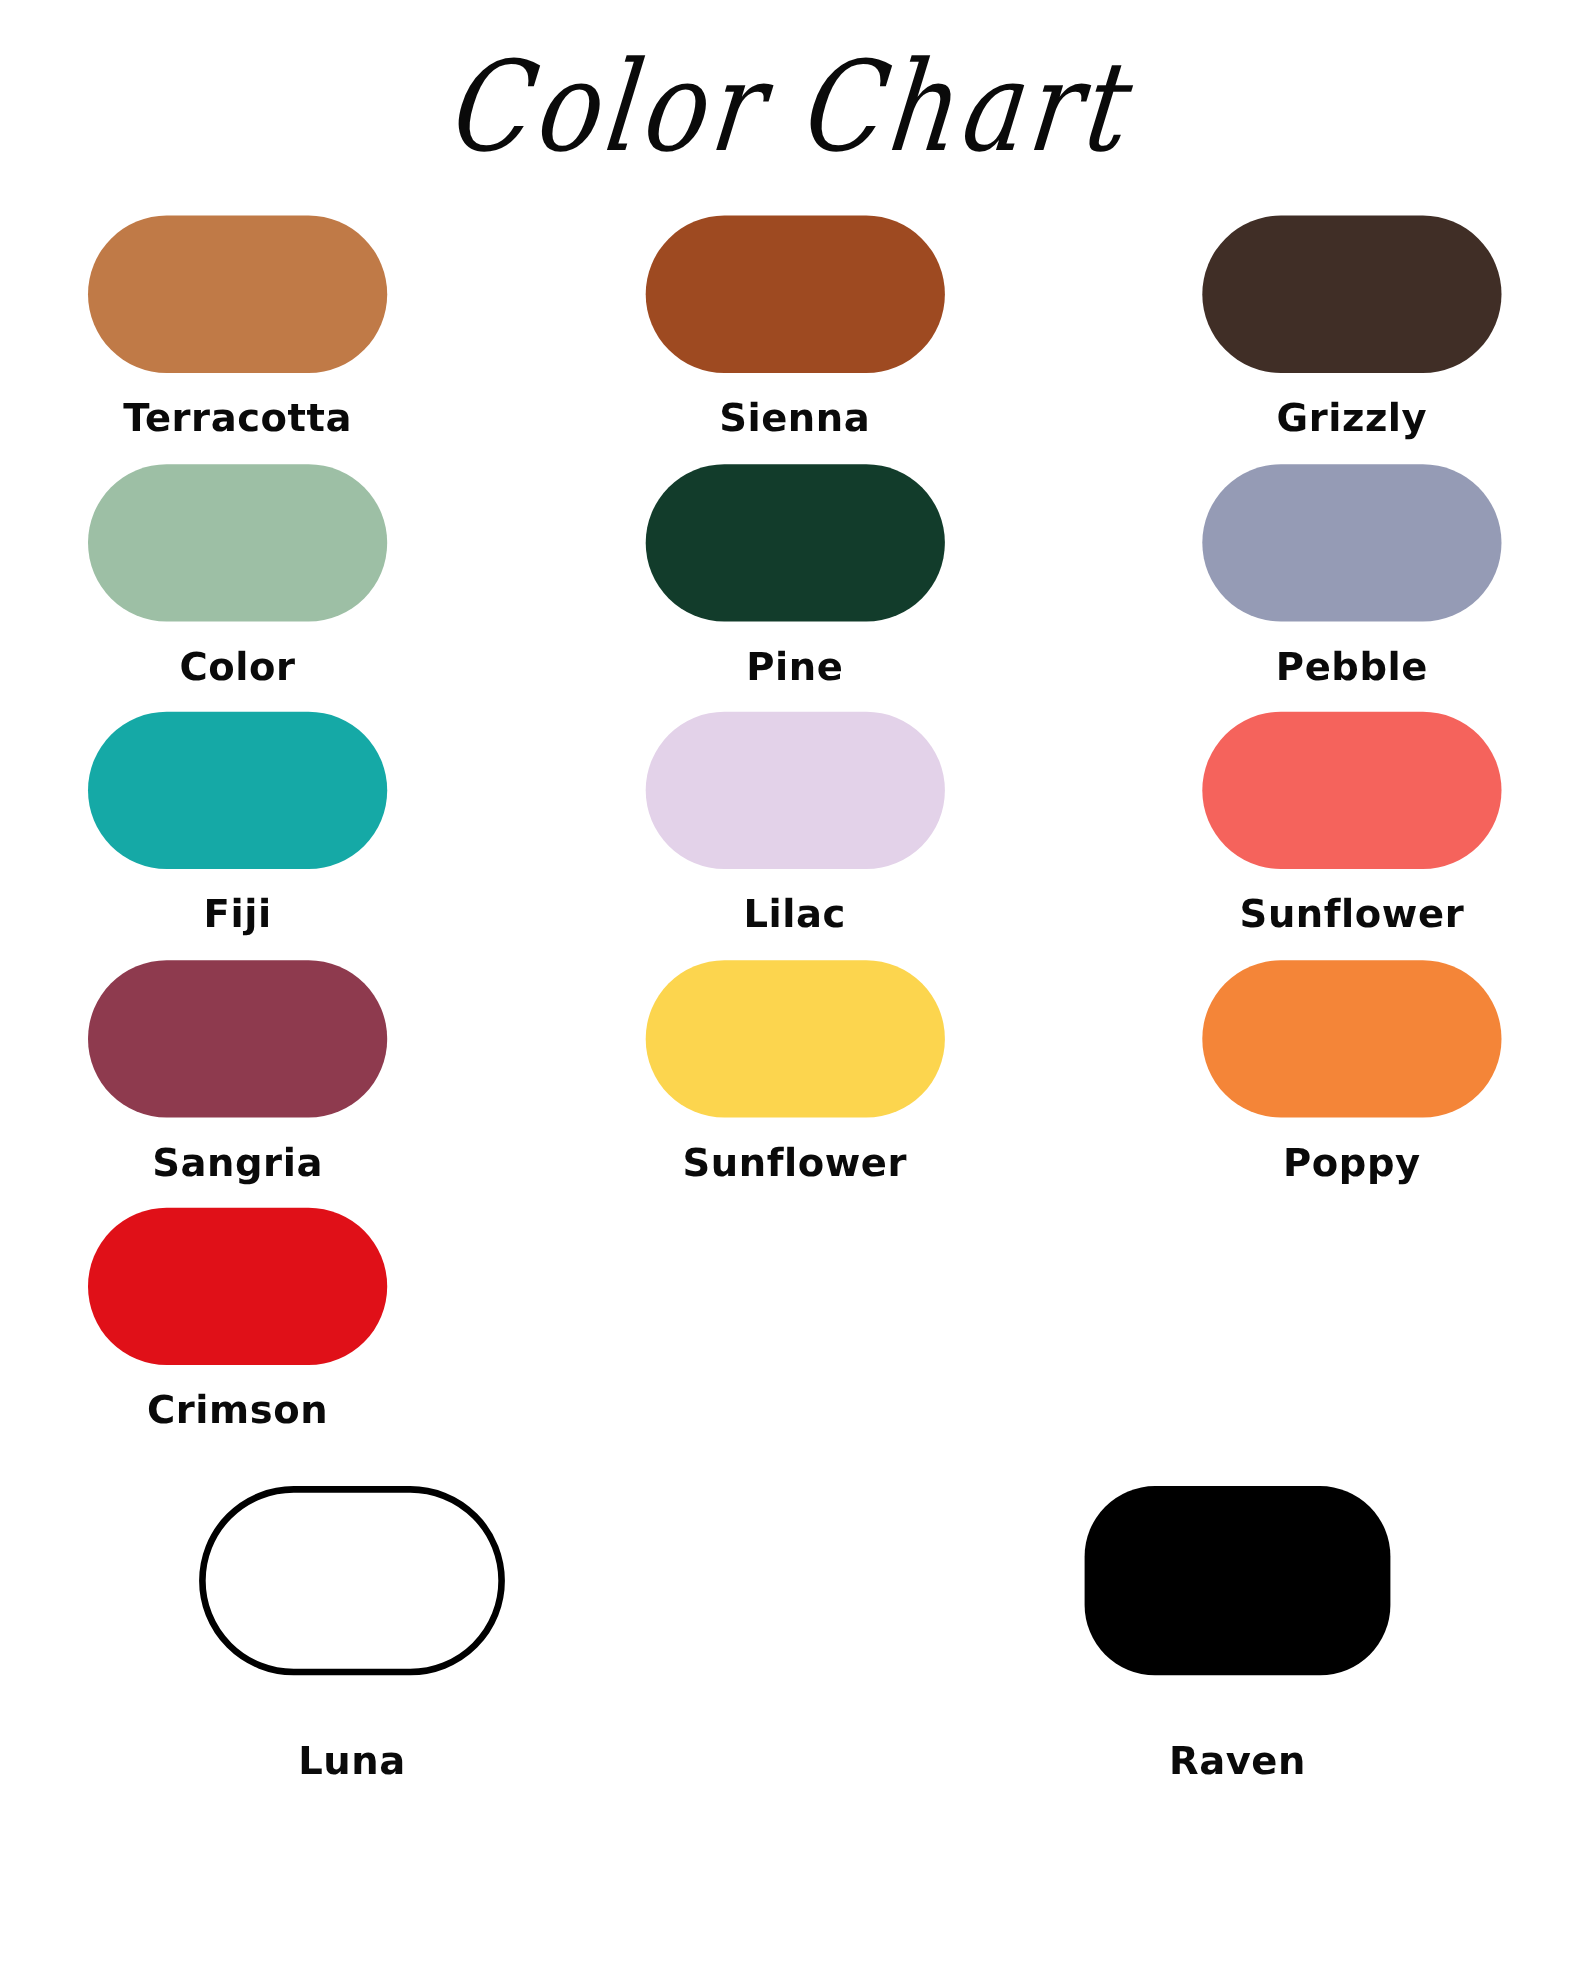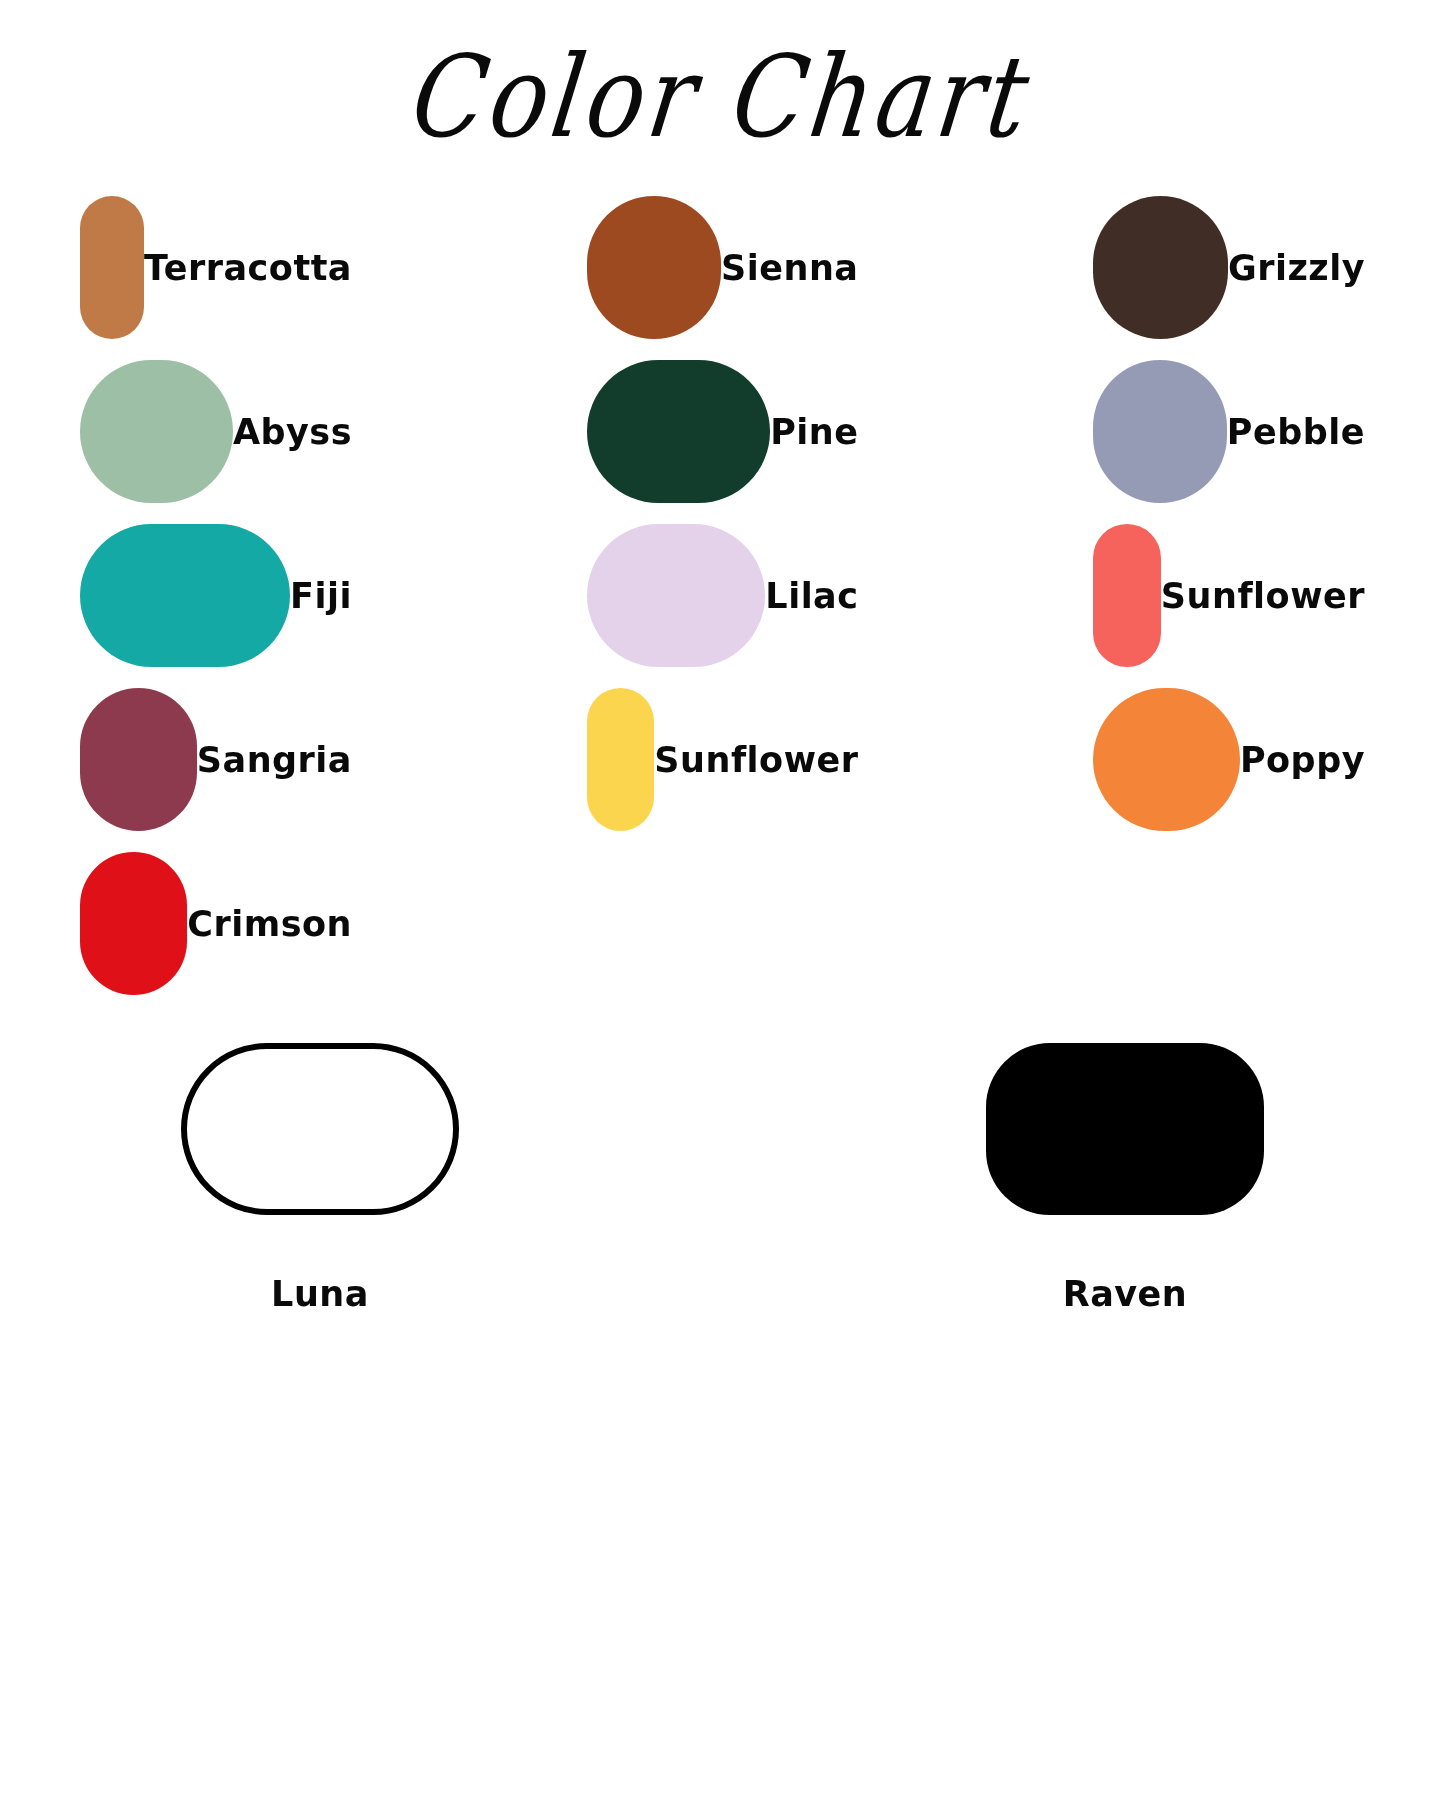--- a/index.html
+++ b/index.html
@@ -45,21 +45,21 @@
     padding: 0 80px 0 80px;
     display: grid;
     grid-template-columns: 272px 272px 272px;
     justify-content: space-between;
     row-gap: 0;
   }
 
   .cell {
     width: 272px;
     display: flex;
-    flex-direction: row;
+    flex-direction: column;
     align-items: center;
     justify-content: space-between;
   }
 
   .swatch {
     width: 272px;
     height: 143px;
     border-radius: 72px;
     margin-top: 21px;
   }
@@ -136,21 +136,21 @@
     <div class="cell">
       <div class="swatch" style="background: rgb(158, 74, 33);"></div>
       <div class="swatch-label">Sienna</div>
     </div>
     <div class="cell">
       <div class="swatch" style="background: rgb(64, 46, 38);"></div>
       <div class="swatch-label">Grizzly</div>
     </div>
     <div class="cell">
       <div class="swatch" style="background: rgb(157, 191, 165);"></div>
-      <div class="swatch-label">Abyss</div>
+      <div class="swatch-label">Color</div>
     </div>
     <div class="cell">
       <div class="swatch" style="background: rgb(18, 60, 43);"></div>
       <div class="swatch-label">Pine</div>
     </div>
     <div class="cell">
       <div class="swatch" style="background: rgb(149, 155, 181);"></div>
       <div class="swatch-label">Pebble</div>
     </div>
     <div class="cell">

